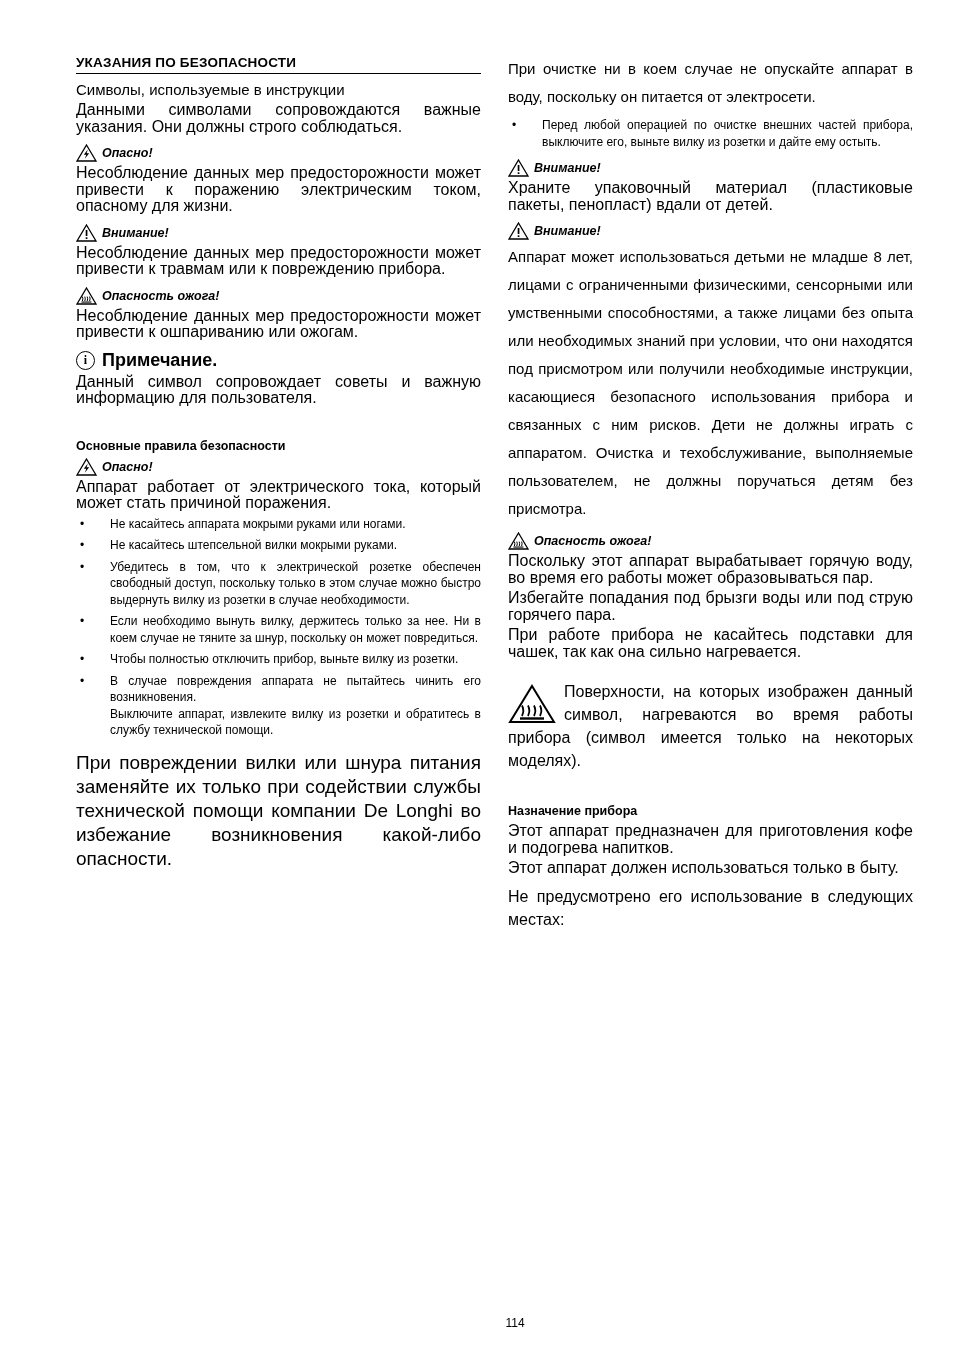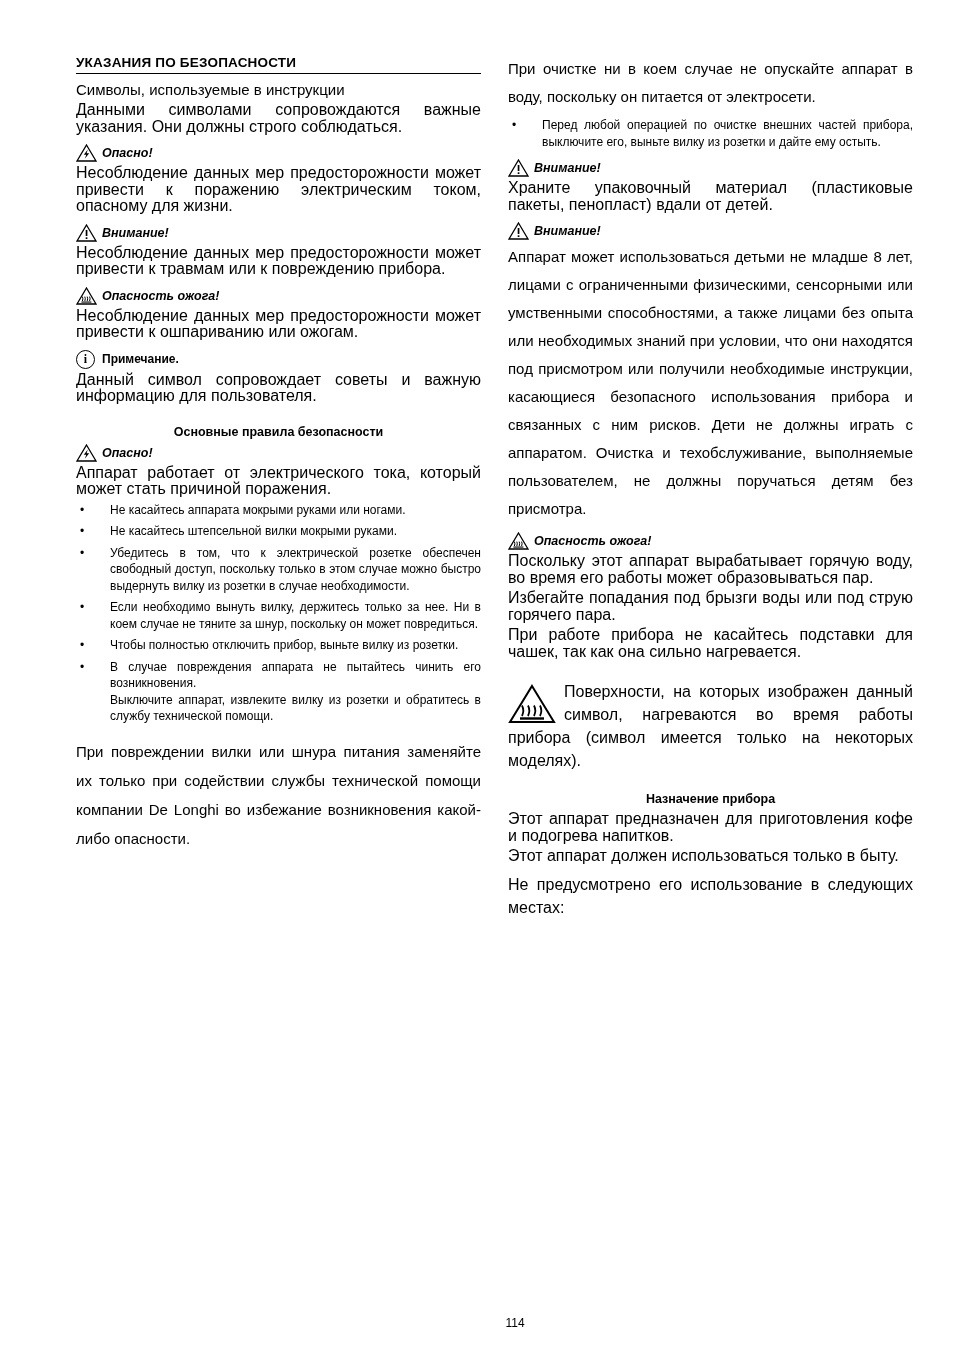--- a/index.html
+++ b/index.html
@@ -39,40 +39,39 @@
     margin-bottom: 7px;
   }
   .h-sub {
     font-size: 15px;
     font-weight: normal;
     margin-bottom: 4px;
   }
   .h-sub2 {
     font-size: 12.5px;
     font-weight: bold;
-    margin-top: 20px;
+    margin-top: 32px;
     margin-bottom: 5px;
-    text-align: center;
   }
   p.body {
     font-size: 16px;
     line-height: 16.5px;
     margin: 0 0 4px 0;
     text-align: justify;
   }
 
   .label {
     font-size: 12.5px;
     font-weight: bold;
     font-style: italic;
     margin-left: 5px;
     text-align: center;
   }
   .label-note {
-    font-size: 12px;
+    font-size: 18px;
     font-weight: bold;
     margin-left: 7px;
     text-align: center;
   }
   .warnline {
     display: flex;
     align-items: center;
     margin: 9px 0 3px 0;
   }
 
@@ -95,22 +94,22 @@
     position: absolute;
     left: 4px;
     top: 0;
   }
   ul.bullets > li .cont {
     display: block;
   }
 
   
   .big {
-    font-size: 15px;
-    line-height: 29px;
+    font-size: 19px;
+    line-height: 24px;
     text-align: justify;
     margin: 12px 0 6px 0;
   }
   .big-right {
     font-size: 15px;
     line-height: 28px;
     text-align: justify;
     margin: 0 0 6px 0;
   }
   .mid {

